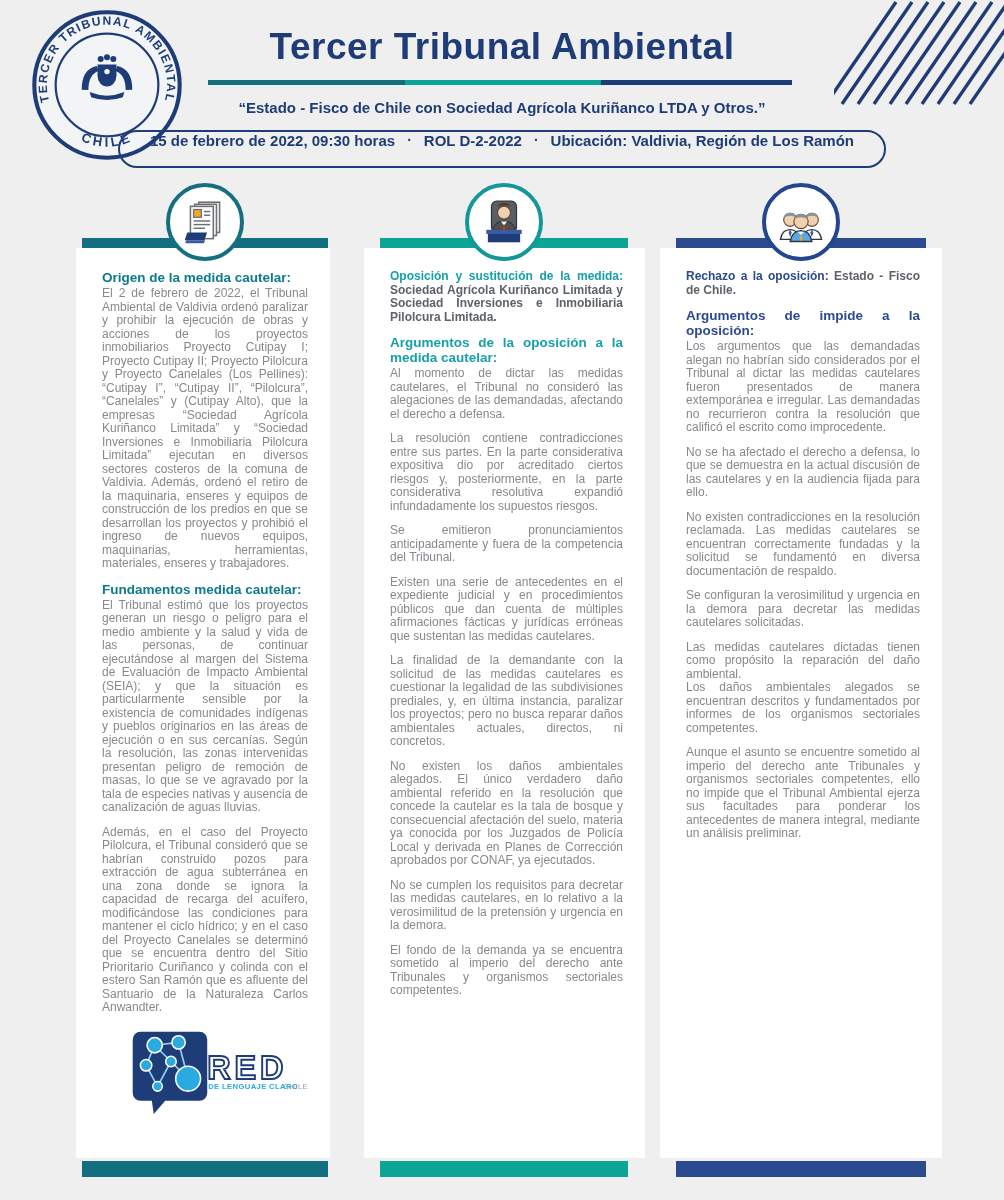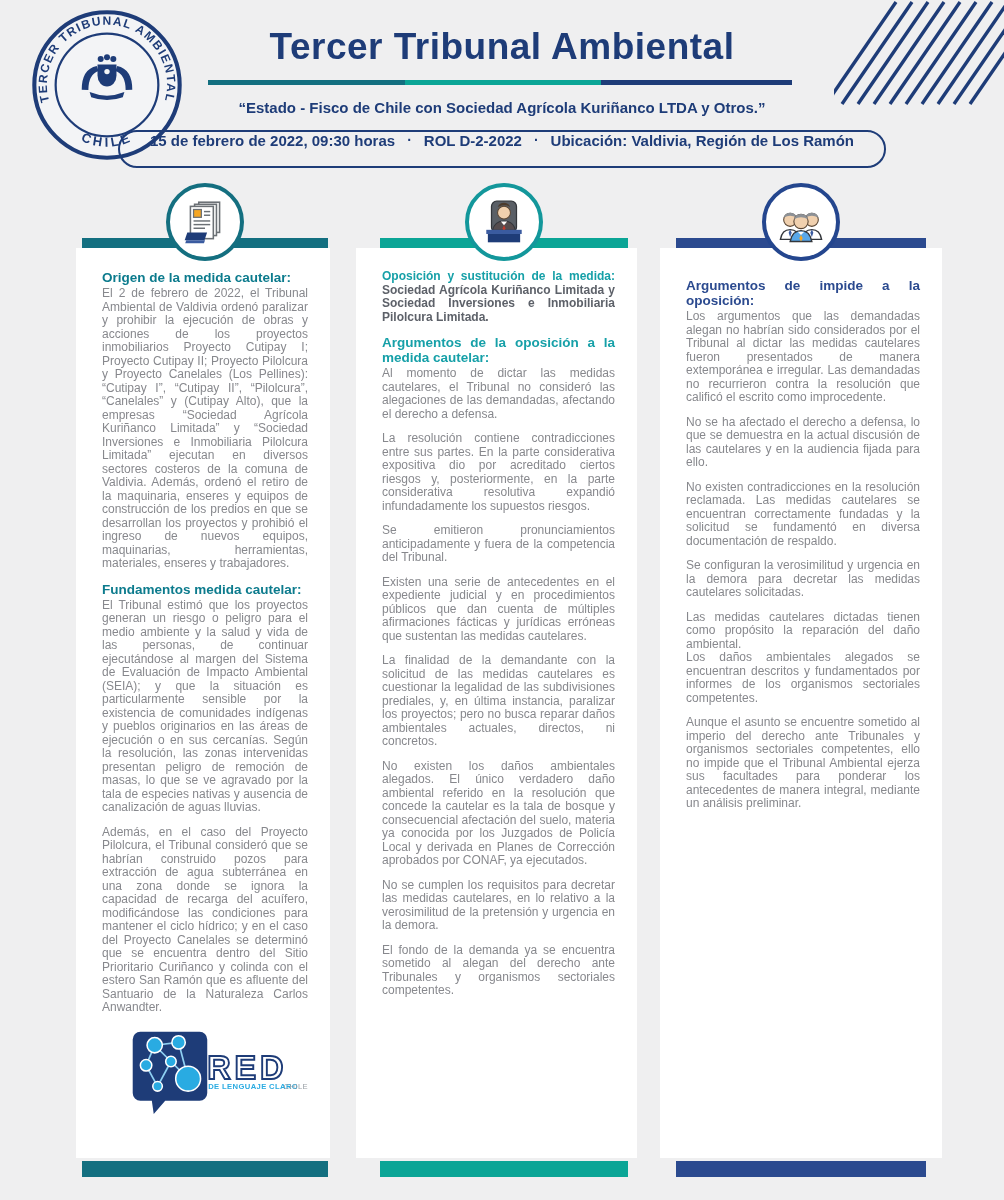--- a/index.html
+++ b/index.html
@@ -186,31 +186,31 @@
         <rect x="12" y="4" width="24" height="30" rx="5" fill="#5a5f66" stroke="#33363b" stroke-width="1.2"></rect>
         <circle cx="24" cy="15" r="6.2" fill="#f0d0ae" stroke="#5a4634" stroke-width="1"></circle>
         <path d="M18 9.5 a6.5 6.5 0 0 1 12 0 q-6 -3 -12 0 z" fill="#4c3b2c"></path>
         <path d="M13 32 q2 -9 11 -9 q9 0 11 9 z" fill="#554c4e" stroke="#33363b" stroke-width="1"></path>
         <path d="M21 23.5 l3 3.5 3 -3.5 z" fill="#fff"></path>
         <path d="M24 27 l1.6 3.5 -1.6 2 -1.6 -2 z" fill="#c0392b"></path>
         <rect x="7" y="31.5" width="34" height="4" fill="#3a5ba0"></rect>
         <rect x="8.5" y="35.5" width="31" height="8" fill="#1e3c78"></rect>
       </svg>
     </div>
-    <div class="card" style="left:356px;width:281px;">
+    <div class="card" style="left:364px;width:281px;">
       <p class="intro-lg"><span class="hd teal2">Oposición y sustitución de la medida:</span> <span class="bold-val">Sociedad Agrícola Kuriñanco Limitada y Sociedad Inversiones e Inmobiliaria Pilolcura Limitada.</span></p>
       <h3 class="teal2">Argumentos de la oposición a la medida cautelar:</h3>
       <p>Al momento de dictar las medidas cautelares, el Tribunal no consideró las alegaciones de las demandadas, afectando el derecho a defensa.</p>
       <p>La resolución contiene contradicciones entre sus partes. En la parte considerativa expositiva dio por acreditado ciertos riesgos y, posteriormente, en la parte considerativa resolutiva expandió infundadamente los supuestos riesgos.</p>
       <p>Se emitieron pronunciamientos anticipadamente y fuera de la competencia del Tribunal.</p>
       <p>Existen una serie de antecedentes en el expediente judicial y en procedimientos públicos que dan cuenta de múltiples afirmaciones fácticas y jurídicas erróneas que sustentan las medidas cautelares.</p>
       <p>La finalidad de la demandante con la solicitud de las medidas cautelares es cuestionar la legalidad de las subdivisiones prediales, y, en última instancia, paralizar los proyectos; pero no busca reparar daños ambientales actuales, directos, ni concretos.</p>
       <p>No existen los daños ambientales alegados. El único verdadero daño ambiental referido en la resolución que concede la cautelar es la tala de bosque y consecuencial afectación del suelo, materia ya conocida por los Juzgados de Policía Local y derivada en Planes de Corrección aprobados por CONAF, ya ejecutados.</p>
       <p>No se cumplen los requisitos para decretar las medidas cautelares, en lo relativo a la verosimilitud de la pretensión y urgencia en la demora.</p>
-      <p>El fondo de la demanda ya se encuentra sometido al alegan del derecho ante Tribunales y organismos sectoriales competentes.</p>
+      <p>El fondo de la demanda ya se encuentra sometido al imperio del derecho ante Tribunales y organismos sectoriales competentes.</p>
     </div>
     <div class="bottombar" style="left:380px;width:248px;"></div>
   </div>
 
   <div class="c3">
     <div class="topbar" style="left:676px;width:250px;"></div>
     <div class="icon-circle" style="left:762px;">
       <svg width="52" height="52" viewBox="0 0 48 48">
         <g>
           <path d="M5 40 q1.5 -9 9 -9 q7.5 0 9 9 z" fill="#fff" stroke="#33363b" stroke-width="1.3"></path>
@@ -223,20 +223,21 @@
           <path d="M34 31 l1.4 3 -1.4 4 -1.4 -4 z" fill="#3a5ba0"></path>
           <path d="M14 42 q2 -10 10 -10 q8 0 10 10 z" fill="#58a7e8" stroke="#33363b" stroke-width="1.3"></path>
           <circle cx="24" cy="23.5" r="6.6" fill="#f0d0ae" stroke="#5a4634" stroke-width="1"></circle>
           <path d="M17.5 21.5 a6.8 6.8 0 0 1 13 0 q-6.5 -4 -13 0 z" fill="#8d9196"></path>
           <path d="M21 33 l3 3 3 -3 z" fill="#fff"></path>
           <path d="M24 36 l1.6 3 -1.6 3 -1.6 -3 z" fill="#f5a623"></path>
         </g>
       </svg>
     </div>
     <div class="card" style="left:660px;width:282px;">
+      <p class="intro"><span class="hd navyh">Rechazo a la oposición:</span> <span class="bold-val">Estado - Fisco de Chile.</span></p>
       <h3 class="navyh">Argumentos de impide a la oposición:</h3>
       <p>Los argumentos que las demandadas alegan no habrían sido considerados por el Tribunal al dictar las medidas cautelares fueron presentados de manera extemporánea e irregular. Las demandadas no recurrieron contra la resolución que calificó el escrito como improcedente.</p>
       <p>No se ha afectado el derecho a defensa, lo que se demuestra en la actual discusión de las cautelares y en la audiencia fijada para ello.</p>
       <p>No existen contradicciones en la resolución reclamada. Las medidas cautelares se encuentran correctamente fundadas y la solicitud se fundamentó en diversa documentación de respaldo.</p>
       <p>Se configuran la verosimilitud y urgencia en la demora para decretar las medidas cautelares solicitadas.</p>
       <p>Las medidas cautelares dictadas tienen como propósito la reparación del daño ambiental.
 Los daños ambientales alegados se encuentran descritos y fundamentados por informes de los organismos sectoriales competentes.</p>
       <p>Aunque el asunto se encuentre sometido al imperio del derecho ante Tribunales y organismos sectoriales competentes, ello no impide que el Tribunal Ambiental ejerza sus facultades para ponderar los antecedentes de manera integral, mediante un análisis preliminar.</p>
     </div>
     <div class="bottombar" style="left:676px;width:250px;"></div>

